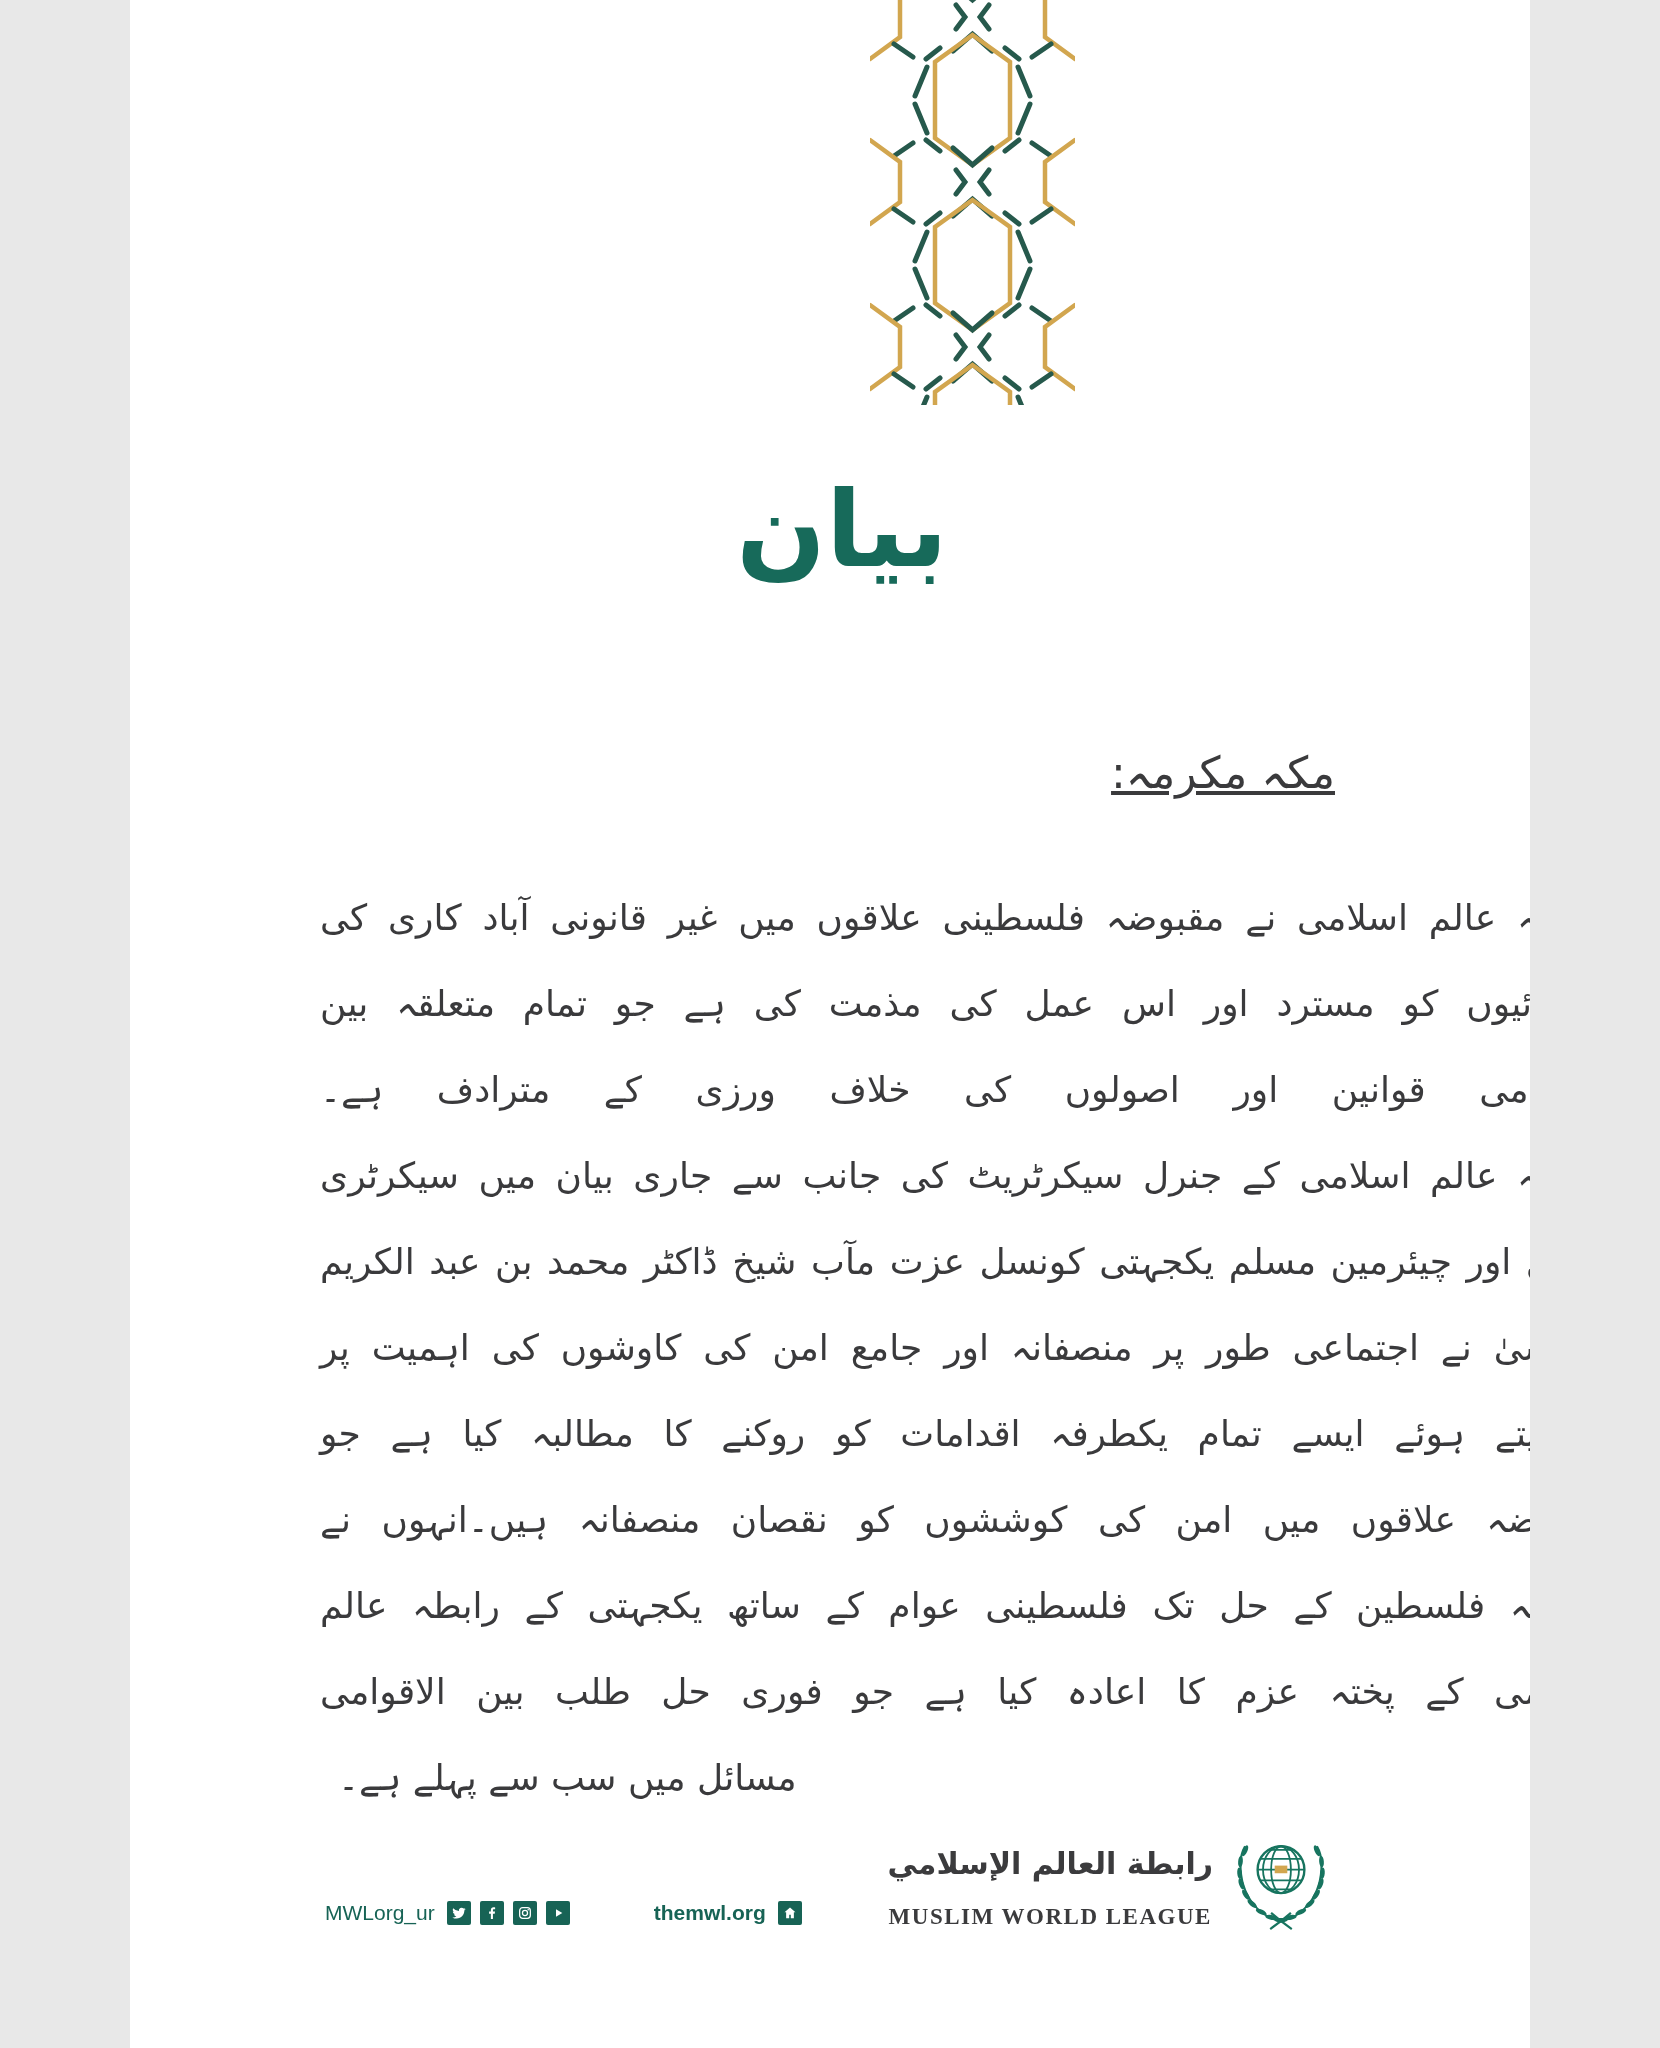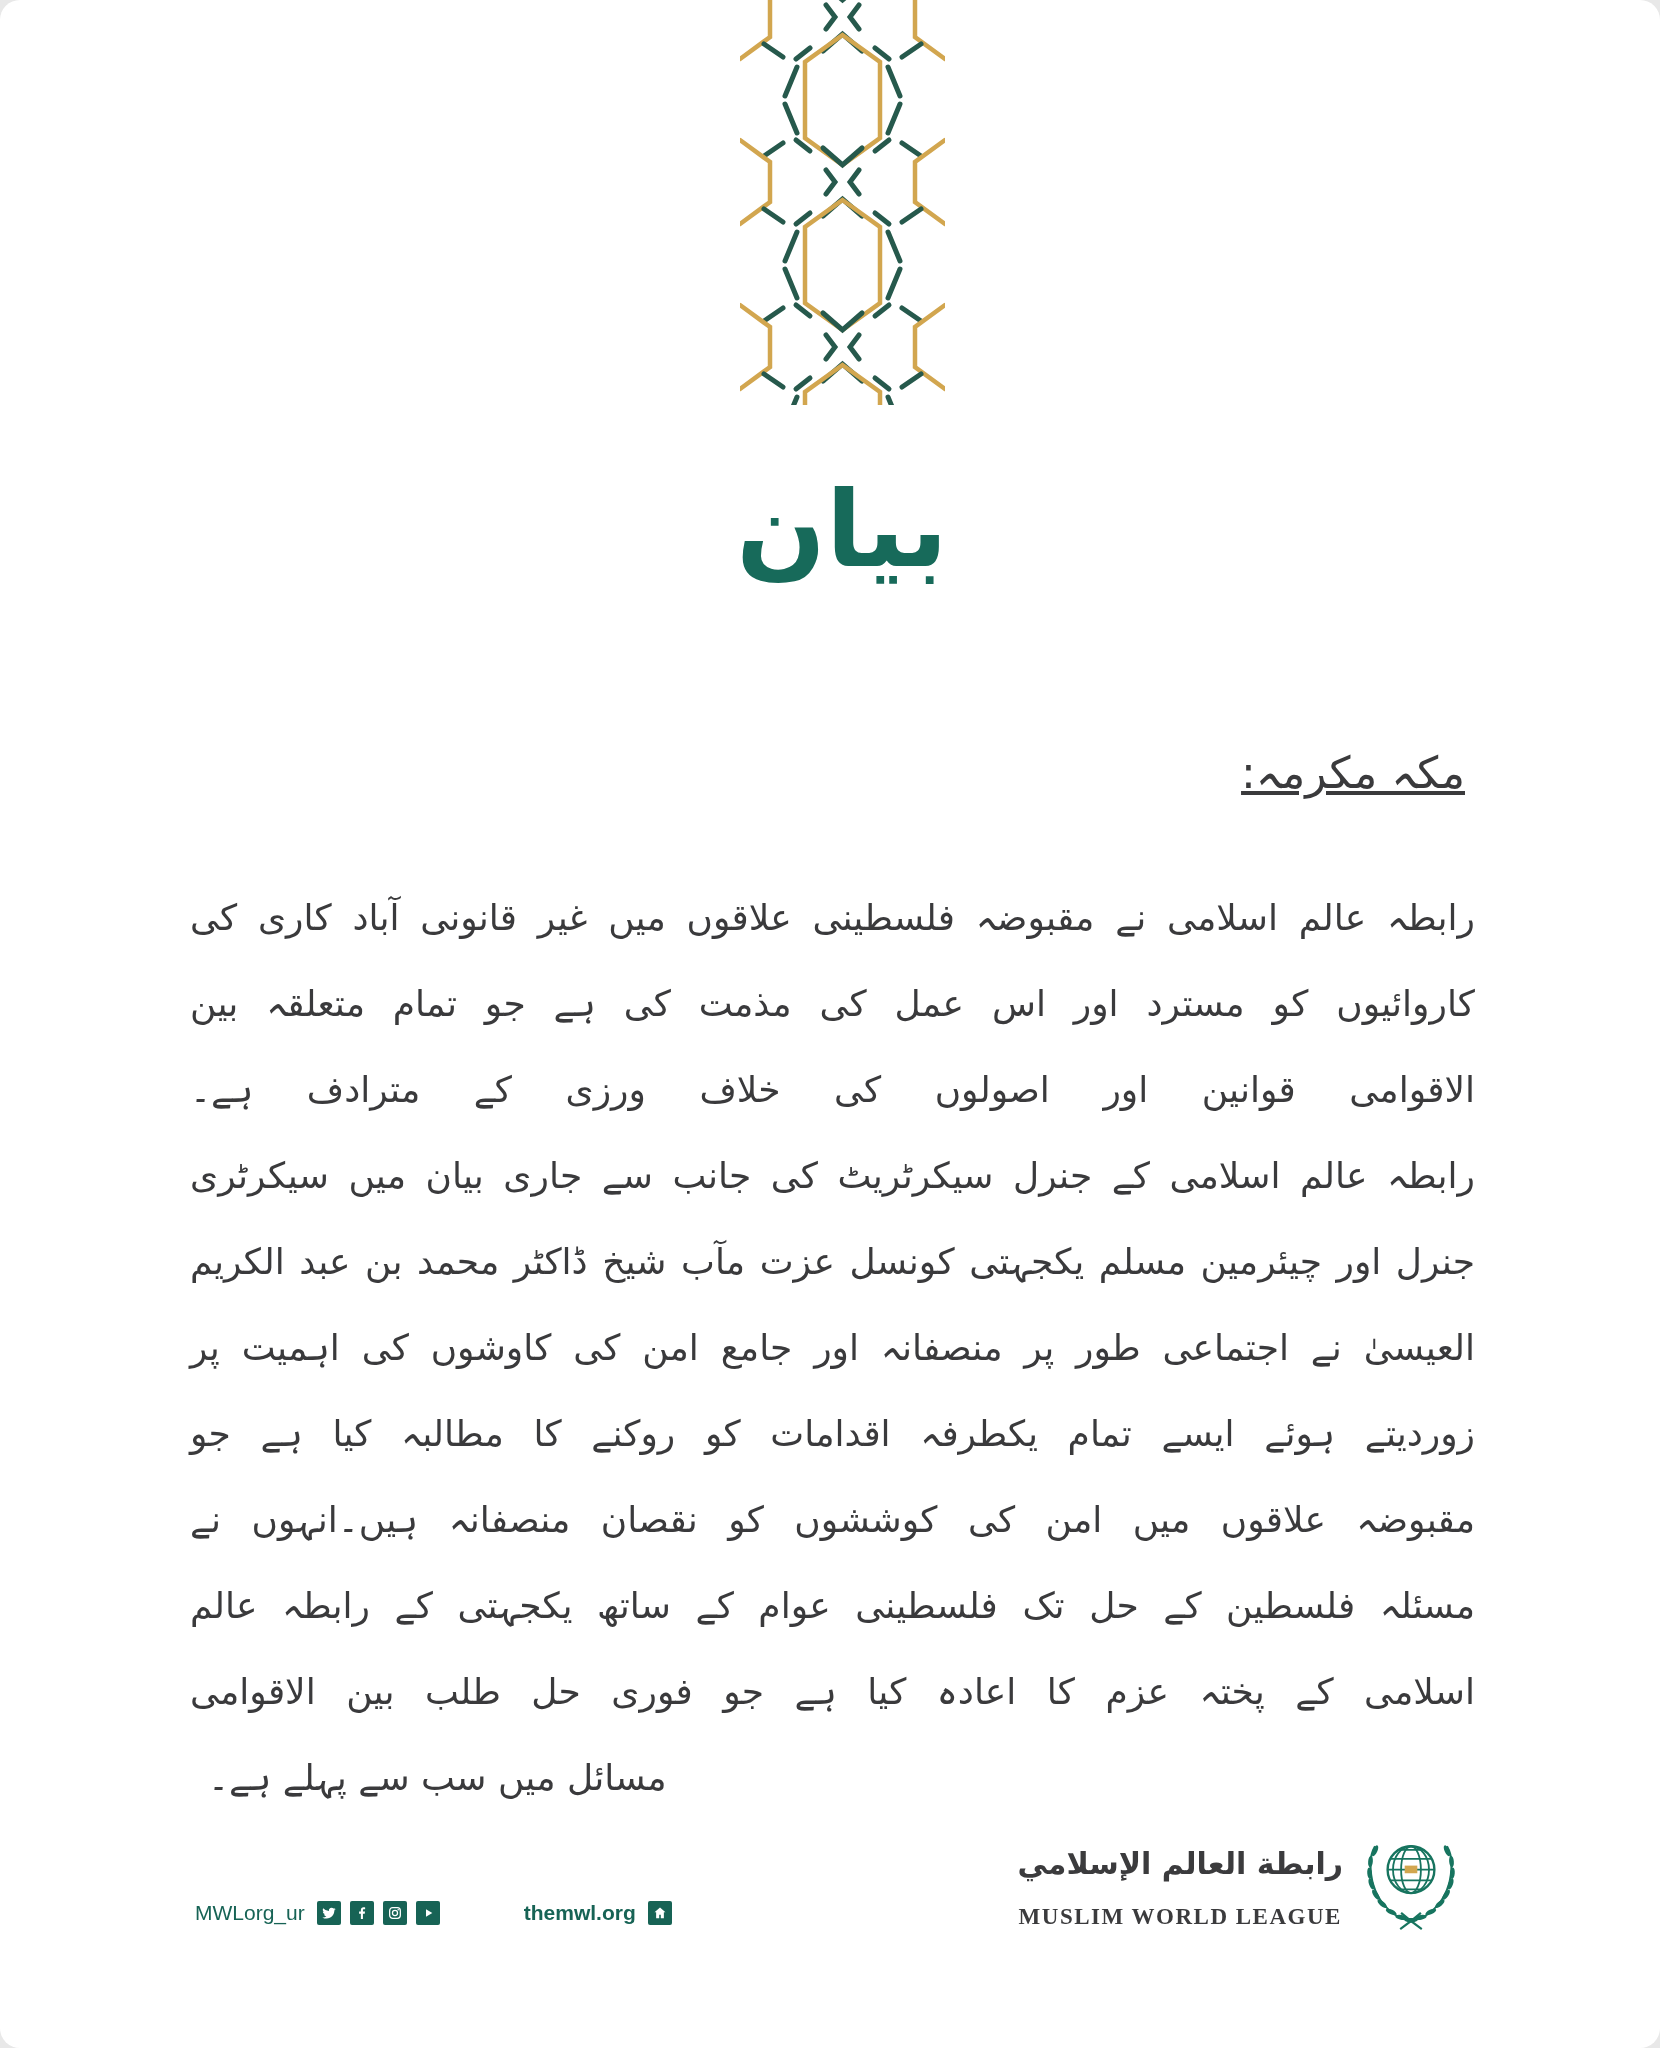--- a/index.html
+++ b/index.html
@@ -8,26 +8,25 @@
     --pattern-teal:#26594c;
     --text-dark:#3a3a3c;
     --logo-gray:#3b3b3d;
     --footer-teal:#176355;
     --bg:#ffffff;
   }
   *{box-sizing:border-box;}
   html,body{margin:0;padding:0;background:#e8e8e8;}
   .page{
     position:relative;
-    width:1660px;height:2048px;
+    width:1400px;height:2048px;
     margin:0 auto;
     background:var(--bg);
     overflow:hidden;
     font-family:"DejaVu Sans",sans-serif;
-    border-radius:20px;
   }
 
   
   .pattern-wrap{
     position:absolute;left:740px;top:0;width:205px;height:405px;
   }
   .pattern-wrap svg{display:block;}
   .p-gold{stroke:var(--pattern-gold);fill:none;stroke-width:4.5;stroke-linecap:round;stroke-linejoin:miter;}
   .p-teal{stroke:var(--pattern-teal);fill:none;stroke-width:5;stroke-linecap:round;}
 

